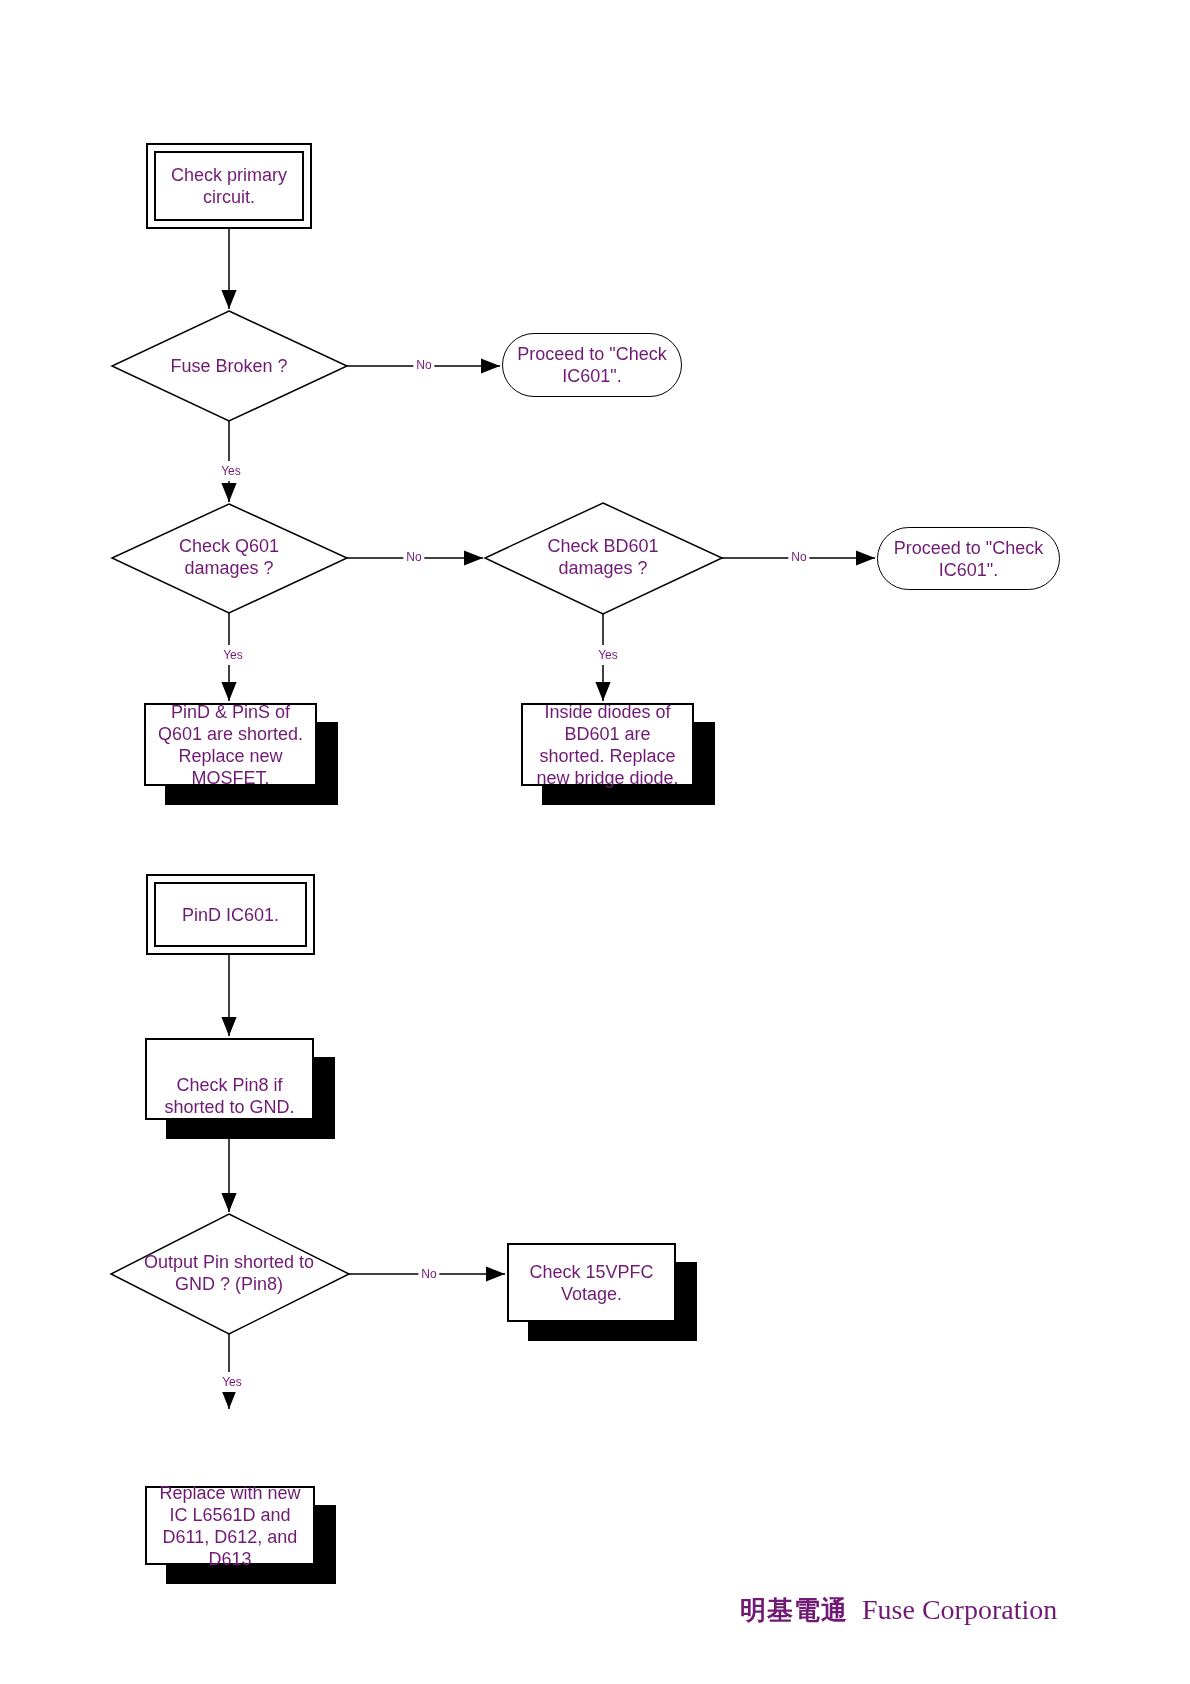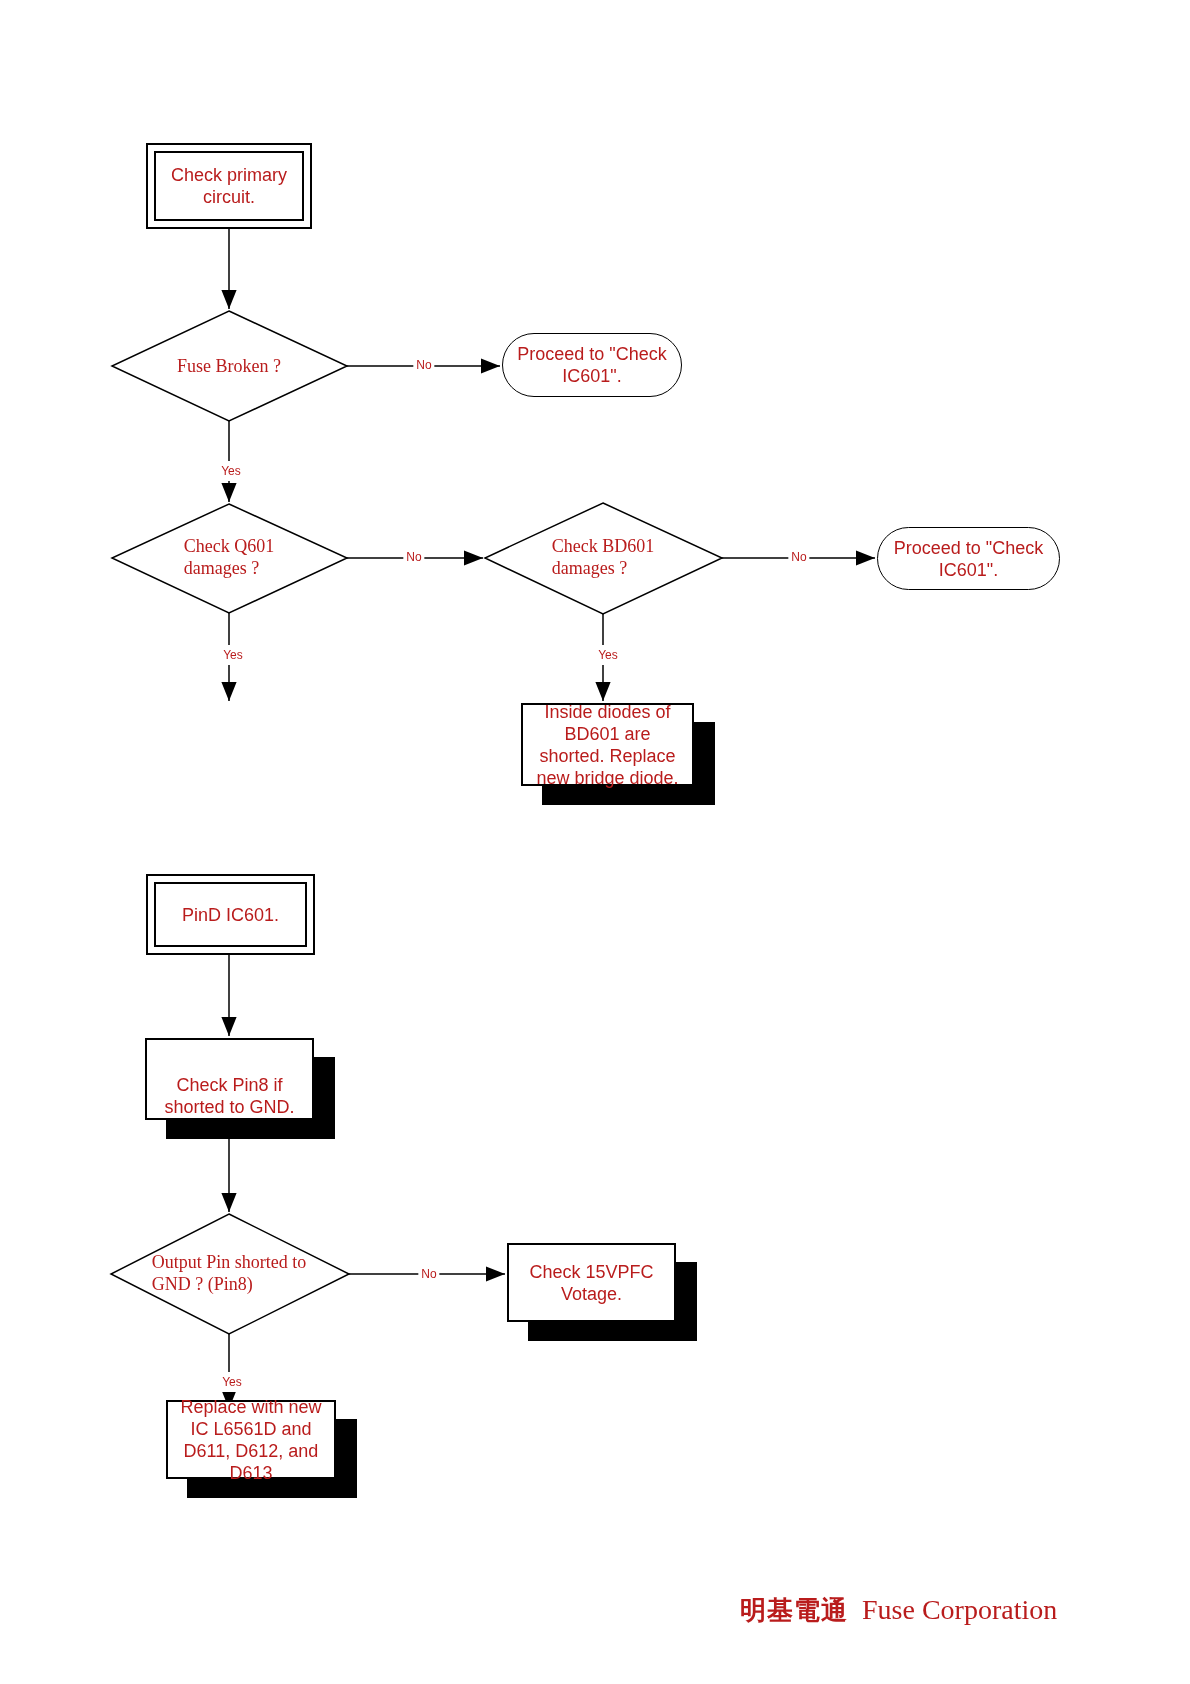--- a/index.html
+++ b/index.html
@@ -1,37 +1,37 @@
 <!DOCTYPE html>
 <html><head>
 <meta charset="utf-8">
 <style>
   html,body { margin:0; padding:0; background:#ffffff; }
   .page {
     position:relative; width:1190px; height:1684px; background:#ffffff;
-    font-family:"Liberation Sans", sans-serif; color:#b91c1c; overflow:hidden;
+    font-family:"Liberation Sans", sans-serif; color:#701a75; overflow:hidden;
   }
   svg.connectors { position:absolute; left:0; top:0; width:1190px; height:1684px; }
 
   .box {
     position:absolute; background:#ffffff; border:2px solid #000;
     box-sizing:border-box; display:flex; align-items:center; justify-content:center;
     text-align:center; font-size:18px; line-height:22px; white-space:pre-line;
   }
   .double { padding:6px; }
   .double .inner {
     border:2px solid #000; width:100%; height:100%; box-sizing:border-box;
     display:flex; align-items:center; justify-content:center; white-space:pre-line;
   }
   .shadowed { box-shadow:21px 19px 0 0 #000; }
   .terminator { border-radius:33px; border:1.5px solid #000; }
 
   .node-text {
-    position:absolute; transform:translate(-50%,-50%); 
-    white-space:pre-line; font-size:18px; line-height:22px;font-family:Liberation Serif, serif;
+    position:absolute; transform:translate(-50%,-50%); text-align:center;
+    white-space:pre-line; font-size:18px; line-height:22px;
   }
   .edge-label {
     position:absolute; transform:translate(-50%,-50%); background:#ffffff;
     padding:0 3px; font-size:12px; line-height:20px;
   }
   .footer-logo { position:absolute; white-space:nowrap; }
   .logo-cjk { font-weight:bold; font-size:26px; letter-spacing:1px; font-family:"Liberation Sans", sans-serif; }
   .logo-en  { font-size:28px; font-family:"Liberation Serif", serif; margin-left:14px; }
 </style>
 </head>
@@ -93,20 +93,26 @@
   <span class="edge-label" style="left:799px; top:557px;">No</span>
 
   <div class="box terminator" style="left:877px; top:527px; width:183px; height:63px;">
     <span>Proceed to "Check
 IC601".</span>
   </div>
 
   <span class="edge-label" style="left:233px; top:655px;">Yes</span>
   <span class="edge-label" style="left:608px; top:655px;">Yes</span>
 
+  <div class="box shadowed" style="left:144px; top:703px; width:173px; height:83px;">
+    <span>PinD &amp; PinS of
+Q601 are shorted.
+Replace new
+MOSFET.</span>
+  </div>
 
   <div class="box shadowed" style="left:521px; top:703px; width:173px; height:83px;">
     <span>Inside diodes of
 BD601 are
 shorted. Replace
 new bridge diode.</span>
   </div>
 
   <div class="box double" style="left:146px; top:874px; width:169px; height:81px;">
     <div class="inner">
@@ -124,21 +130,21 @@
 
   <span class="edge-label" style="left:429px; top:1274px;">No</span>
 
   <div class="box shadowed" style="left:507px; top:1243px; width:169px; height:79px;">
     <span>Check 15VPFC
 Votage.</span>
   </div>
 
   <span class="edge-label" style="left:232px; top:1382px;">Yes</span>
 
-  <div class="box shadowed" style="left:145px; top:1400px; width:170px; height:79px;margin-left:21px;">
+  <div class="box shadowed" style="left:145px; top:1486px; width:170px; height:79px;">
     <span>Replace with new
 IC L6561D and
 D611, D612, and
 D613</span>
   </div>
 
   <div class="footer-logo" style="left:740px; top:1593px;">
     <span class="logo-cjk">明基電通</span><span class="logo-en">Fuse Corporation</span>
   </div>
 

